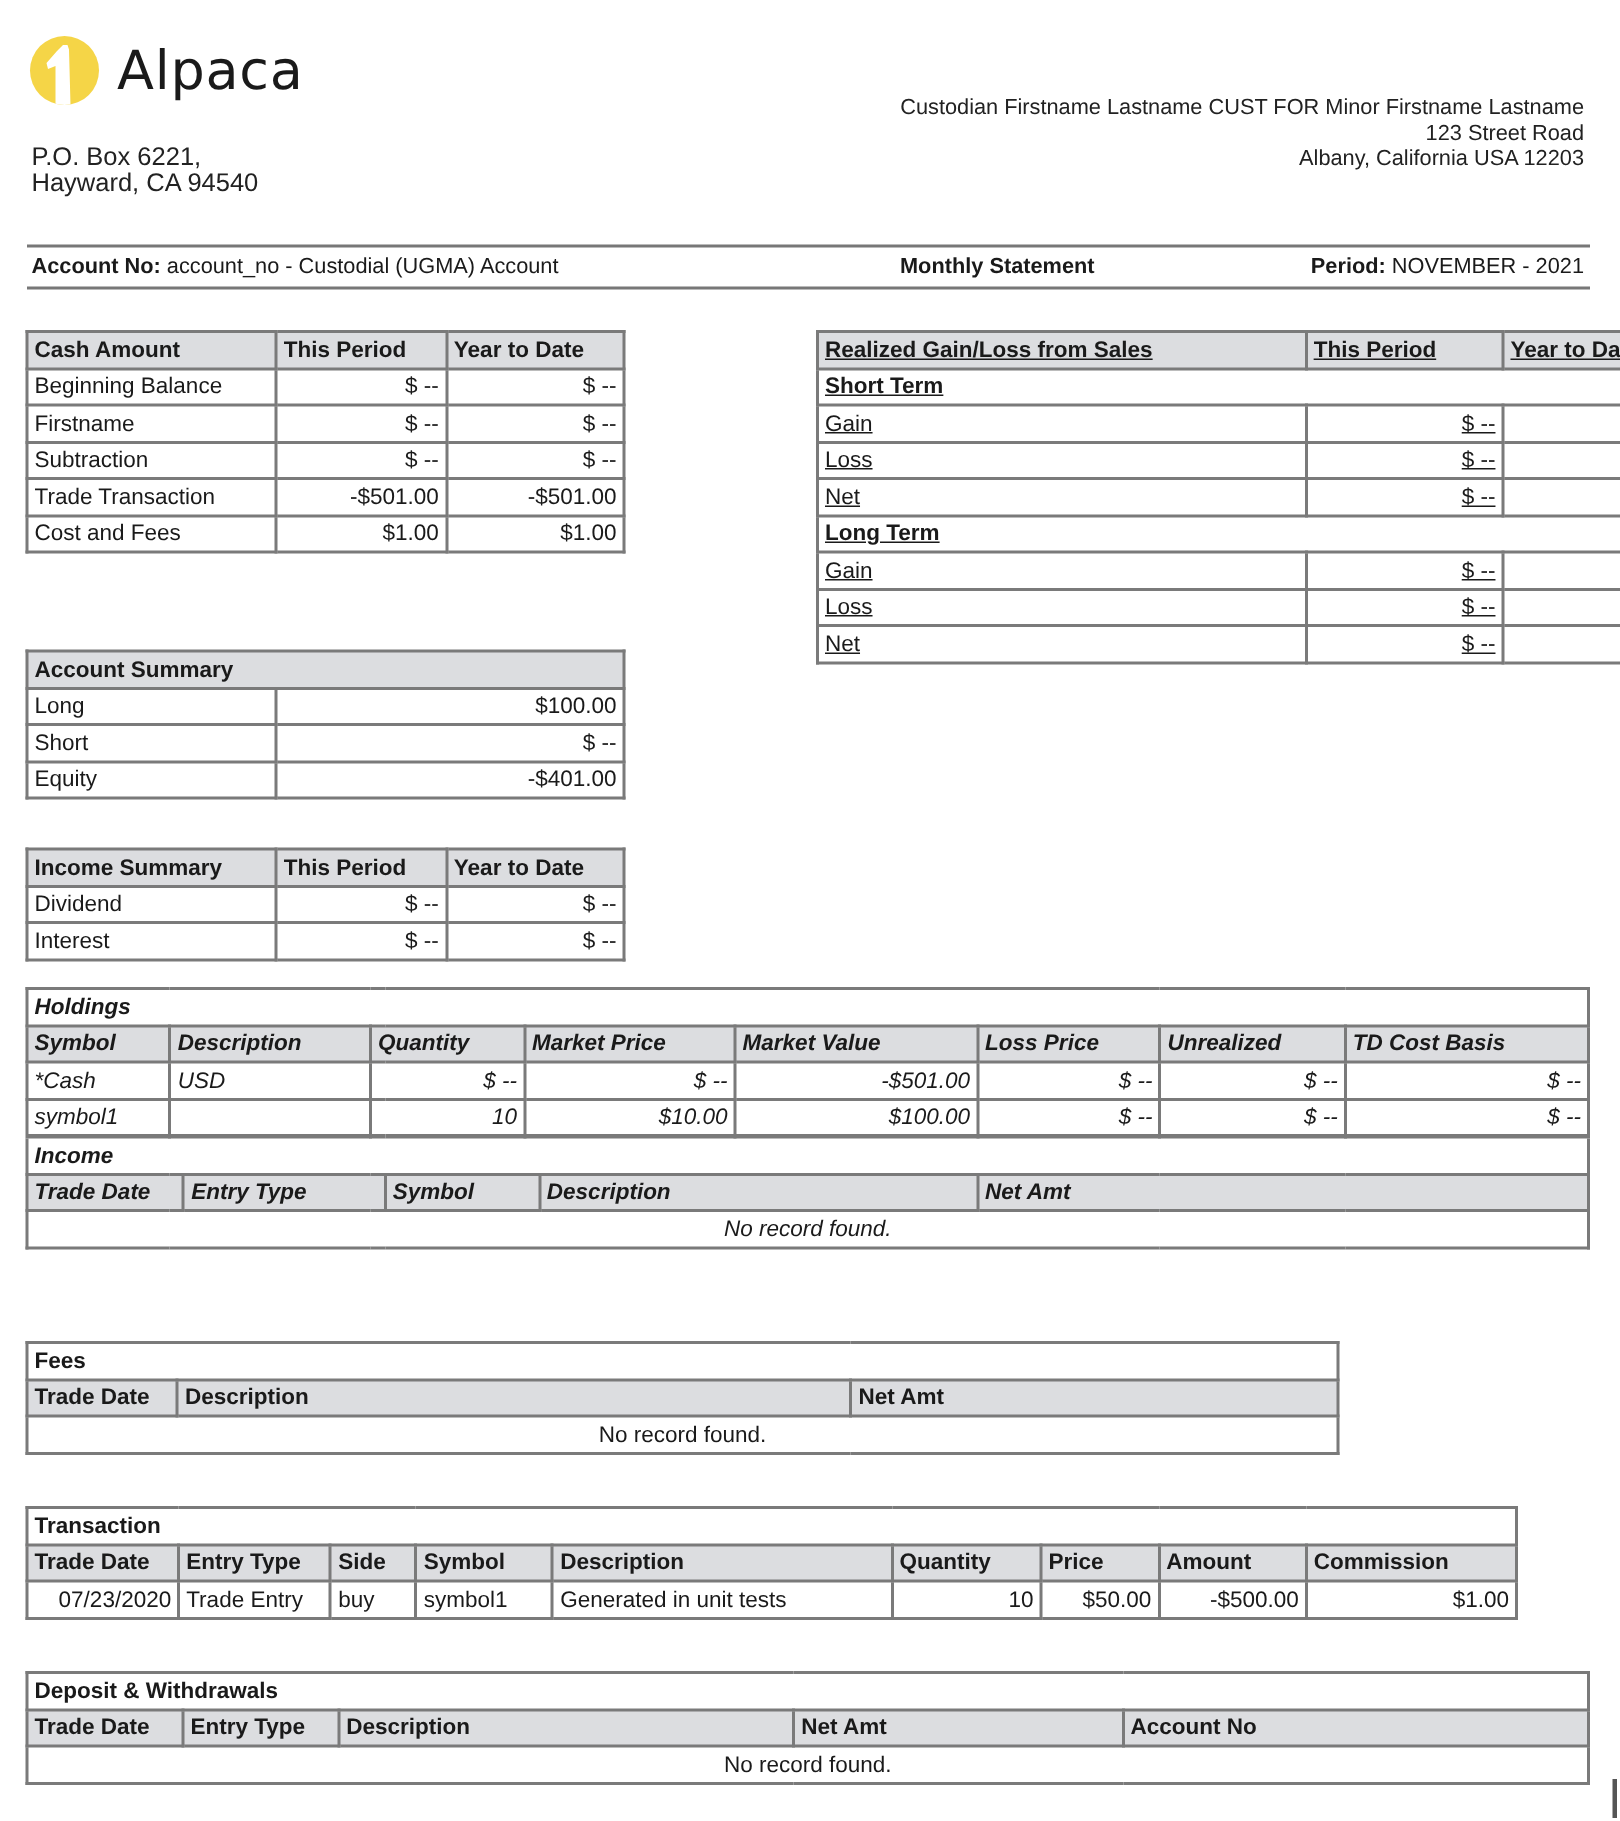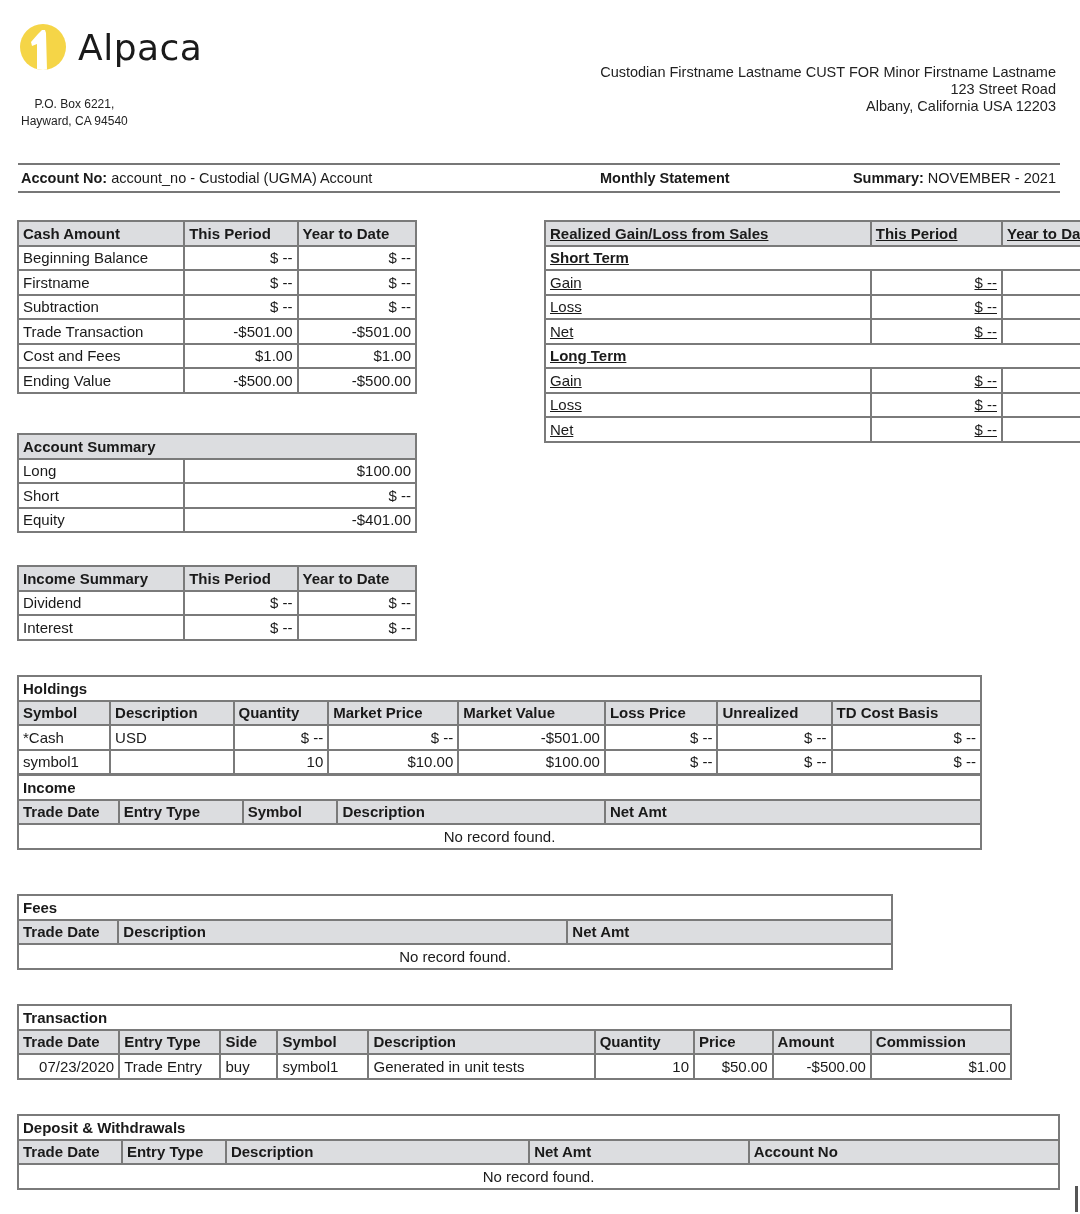--- a/index.html
+++ b/index.html
@@ -4,21 +4,21 @@
 <style>
   html, body { margin: 0; padding: 0; background: #ffffff; }
   body {
     width: 1080px; height: 1214px; position: relative; overflow: hidden;
     font-family: "Liberation Sans", sans-serif; color: #1a1a1a; font-size: 15px;
   }
   .logo { position: absolute; left: 20px; top: 24px; display: flex; align-items: center; }
   .logo-mark { width: 46px; height: 46px; border-radius: 50%; background: #f5d547; position: relative; overflow: hidden; }
   .logo-mark svg { position: absolute; left: 0; top: 0; }
   .logo-text { font-family: "DejaVu Sans", sans-serif; font-size: 36px; margin-left: 12px; color: #1a1a1a; letter-spacing: 0.5px; }
-  .company-addr { position: absolute; left: 21px; top: 96px; font-size: 12px; line-height: 17px; color: #222; text-align: center; }
+  .company-addr { position: absolute; left: 21px; top: 96px; font-size: 17px; line-height: 17px; color: #222; }
   .client-addr { position: absolute; right: 24px; top: 64px; font-size: 14.5px; line-height: 17px; text-align: right; color: #222; }
   .acct-bar {
     position: absolute; left: 18px; top: 163px; width: 1042px; height: 26px;
     border-top: 2px solid #777; border-bottom: 2px solid #777;
     display: flex; align-items: center; justify-content: space-between; font-size: 14.5px;
   }
   .acct-bar .l { padding-left: 3px; }
   .acct-bar .c { font-weight: bold; position: absolute; left: 582px; }
   .acct-bar .r { padding-right: 4px; }
   b { font-weight: bold; }
@@ -28,21 +28,21 @@
   th { background: #dcdde0; text-align: left; font-weight: bold; }
   td.num { text-align: right; }
   td.sub { font-weight: bold; }
   td.sect { font-weight: bold; background: #fff; }
   td.center { text-align: center; }
 
   #cash { left: 17px; top: 220px; width: 400px; }
   #acct { left: 17px; top: 433px; width: 400px; }
   #income-sum { left: 17px; top: 565px; width: 400px; }
   #realized { left: 544px; top: 220px; width: 596px; text-decoration: underline; }
-  #holdings { left: 17px; top: 675px; width: 965px; }
+  #holdings { left: 17px; top: 658px; width: 1043px; font-style: italic; }
   #fees { left: 17px; top: 894px; width: 876px; }
   #trans { left: 17px; top: 1004px; width: 995px; }
   #deposits { left: 17px; top: 1114px; width: 1043px; }
   .cursor-bar { position: absolute; left: 1075px; top: 1186px; width: 3px; height: 26px; background: #555; }
 </style>
 </head>
 <body>
 
 <div class="logo">
   <div class="logo-mark">
@@ -60,21 +60,21 @@
 
 <div class="client-addr">
   <div>Custodian Firstname Lastname CUST FOR Minor Firstname Lastname</div>
   <div>123 Street Road</div>
   <div>Albany, California USA 12203</div>
 </div>
 
 <div class="acct-bar">
   <div class="l"><b>Account No:</b> <span>account_no - Custodial (UGMA) Account</span></div>
   <div class="c">Monthly Statement</div>
-  <div class="r"><b>Summary:</b> <span>NOVEMBER - 2021</span></div>
+  <div class="r"><b>Period:</b> <span>NOVEMBER - 2021</span></div>
 </div>
 
 <table id="cash">
   <colgroup>
       <col style="width:167px">
       <col style="width:114px">
       <col style="width:119px">
     </colgroup>
   <tbody>
       <tr>
@@ -99,25 +99,20 @@
       </tr>
   <tr>
         <td>Trade Transaction</td>
         <td class="num">-$501.00</td>
         <td class="num">-$501.00</td>
       </tr>
   <tr>
         <td>Cost and Fees</td>
         <td class="num">$1.00</td>
         <td class="num">$1.00</td>
-      </tr>
-  <tr>
-        <td>Ending Value</td>
-        <td class="num">-$500.00</td>
-        <td class="num">-$500.00</td>
       </tr>
 </tbody>
   </table>
 
 <table id="acct">
   <colgroup>
       <col style="width:167px">
       <col style="width:233px">
     </colgroup>
   <tbody>

